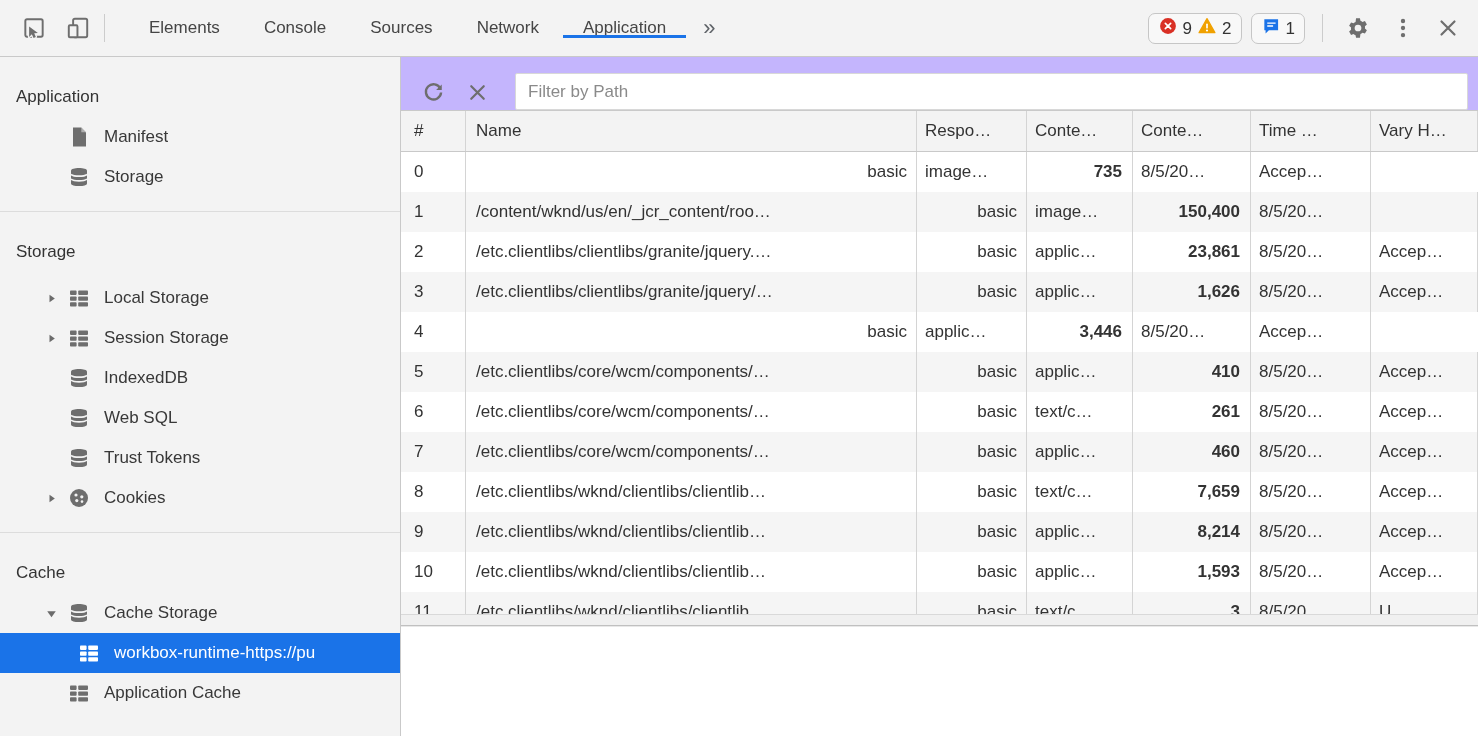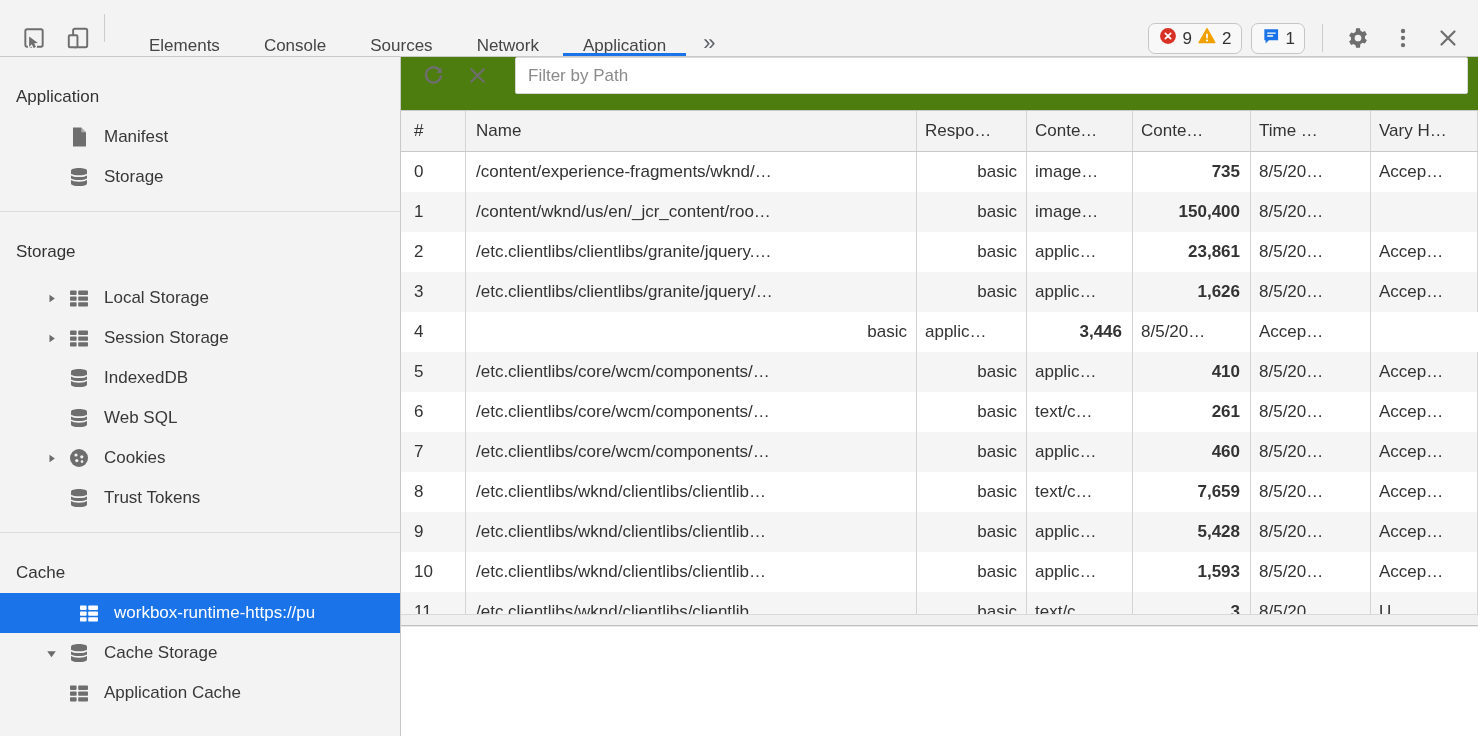--- a/index.html
+++ b/index.html
@@ -9,21 +9,21 @@
     font-family:"Liberation Sans", sans-serif;
     background:#fff; color:#333;
     -webkit-font-smoothing:antialiased;
   }
   .devtools { display:flex; flex-direction:column; width:1478px; height:736px; }
 
   
   .top-toolbar {
     height:57px; flex:0 0 57px; background:#f3f3f3;
     border-bottom:1px solid #c9c9c9;
-    display:flex; align-items:flex-end;
+    display:flex; align-items:center;
   }
   .tb-icons { display:flex; align-items:center; padding-left:16px; gap:8px; }
   .icon-btn {
     width:36px; height:36px; display:flex; align-items:center; justify-content:center;
     color:#6e6e6e; background:none; border:none; padding:0;
   }
   .icon-btn svg { width:26px; height:26px; }
   .vsep { width:1px; height:28px; background:#ccc; align-self:center; margin:0 8px; }
   .tabs { display:flex; align-items:stretch; margin-left:14px; }
   .tab {
@@ -64,22 +64,22 @@
   .tree-icon { width:24px; height:24px; color:#6e6e6e; margin-right:13px; display:flex; flex:0 0 24px; }
   .tree-icon svg { width:24px; height:24px; }
   .tree-label { white-space:nowrap; overflow:hidden; }
   .tree-item.level2 { padding-left:52px; }
   .tree-item.selected { background:#1a73e8; color:#fff; }
   .tree-item.selected .tree-icon { color:#fff; }
 
   
   .main { flex:1; display:flex; flex-direction:column; min-width:0; background:#fff; }
   .filter-bar {
-    height:54px; flex:0 0 54px; background:#4d7c0f; border-bottom:1px solid #c9c9c9;
-    display:flex; align-items:flex-start; padding:0 10px 0 14px; gap:8px;
+    height:54px; flex:0 0 54px; background:#c4b5fd; border-bottom:1px solid #c9c9c9;
+    display:flex; align-items:flex-end; padding:0 10px 0 14px; gap:8px;
   }
   .filter-bar .icon-btn svg { width:25px; height:25px; }
   .filter-input {
     flex:1; height:37px; border:1px solid #d8d8d8; border-radius:2px;
     background:#fff; font-size:17px; padding:0 12px; color:#333; margin-left:12px;
     font-family:"Liberation Sans", sans-serif; outline:none;
   }
   .filter-input::placeholder { color:#8a8a8a; }
 
   .grid-header {
@@ -287,86 +287,86 @@
             <span class="tree-icon">
               <svg viewBox="0 0 24 24" fill="currentColor">
                 <path d="M4 5.6C4 3.9 7.6 2.9 12 2.9s8 1 8 2.7v12.8c0 1.7-3.6 2.7-8 2.7s-8-1-8-2.7z"></path>
                 <path d="M4 9.5c1.6 1.1 4.6 1.7 8 1.7s6.4-.6 8-1.7" stroke="#f3f3f3" stroke-width="1.7" fill="none"></path>
                 <path d="M4 14.1c1.6 1.1 4.6 1.7 8 1.7s6.4-.6 8-1.7" stroke="#f3f3f3" stroke-width="1.7" fill="none"></path>
               </svg>
             </span>
             <span class="tree-label">Web SQL</span>
           </div>
           <div class="tree-item">
+            <span class="expander hidden">
+              <svg viewBox="0 0 24 24">
+                <path d="M9.5 7.2 16.2 12 9.5 16.8Z" fill="#6b6b6b"></path>
+              </svg>
+            </span>
+            <span class="tree-icon">
+              <svg viewBox="0 0 24 24" fill="currentColor">
+                <path d="M4 5.6C4 3.9 7.6 2.9 12 2.9s8 1 8 2.7v12.8c0 1.7-3.6 2.7-8 2.7s-8-1-8-2.7z"></path>
+                <path d="M4 9.5c1.6 1.1 4.6 1.7 8 1.7s6.4-.6 8-1.7" stroke="#f3f3f3" stroke-width="1.7" fill="none"></path>
+                <path d="M4 14.1c1.6 1.1 4.6 1.7 8 1.7s6.4-.6 8-1.7" stroke="#f3f3f3" stroke-width="1.7" fill="none"></path>
+              </svg>
+            </span>
+            <span class="tree-label">Trust Tokens</span>
+          </div>
+          <div class="tree-item">
             <span class="expander">
               <svg viewBox="0 0 24 24">
                 <path d="M9.5 7.2 16.2 12 9.5 16.8Z" fill="#6b6b6b"></path>
               </svg>
             </span>
             <span class="tree-icon">
               <svg viewBox="0 0 24 24">
                 <circle cx="12" cy="12" r="9" fill="currentColor"></circle>
                 <circle cx="9" cy="9" r="1.6" fill="#f3f3f3"></circle>
                 <circle cx="14.8" cy="10.8" r="1.6" fill="#f3f3f3"></circle>
                 <circle cx="9.8" cy="14.6" r="1.6" fill="#f3f3f3"></circle>
                 <circle cx="15" cy="15.6" r="1.3" fill="#f3f3f3"></circle>
               </svg>
             </span>
             <span class="tree-label">Cookies</span>
           </div>
-          <div class="tree-item">
-            <span class="expander hidden">
-              <svg viewBox="0 0 24 24">
-                <path d="M9.5 7.2 16.2 12 9.5 16.8Z" fill="#6b6b6b"></path>
+        </div>
+        <div class="side-section">
+          <div class="section-title">Cache</div>
+          <div class="tree-item">
+            <span class="expander">
+              <svg viewBox="0 0 24 24">
+                <path d="M6.6 9.3h10.8L12 16.6Z" fill="#6b6b6b"></path>
               </svg>
             </span>
             <span class="tree-icon">
               <svg viewBox="0 0 24 24" fill="currentColor">
                 <path d="M4 5.6C4 3.9 7.6 2.9 12 2.9s8 1 8 2.7v12.8c0 1.7-3.6 2.7-8 2.7s-8-1-8-2.7z"></path>
                 <path d="M4 9.5c1.6 1.1 4.6 1.7 8 1.7s6.4-.6 8-1.7" stroke="#f3f3f3" stroke-width="1.7" fill="none"></path>
                 <path d="M4 14.1c1.6 1.1 4.6 1.7 8 1.7s6.4-.6 8-1.7" stroke="#f3f3f3" stroke-width="1.7" fill="none"></path>
               </svg>
             </span>
-            <span class="tree-label">Trust Tokens</span>
-          </div>
-        </div>
-        <div class="side-section">
-          <div class="section-title">Cache</div>
+            <span class="tree-label">Cache Storage</span>
+          </div>
           <div class="tree-item level2 selected">
             <span class="expander hidden">
               <svg viewBox="0 0 24 24">
                 <path d="M9.5 7.2 16.2 12 9.5 16.8Z" fill="#6b6b6b"></path>
               </svg>
             </span>
             <span class="tree-icon">
               <svg viewBox="0 0 24 24" fill="currentColor">
                 <rect x="3" y="4.6" width="6.6" height="4.3" rx="0.8"></rect>
                 <rect x="11.2" y="4.6" width="9.8" height="4.3" rx="0.8"></rect>
                 <rect x="3" y="10.4" width="6.6" height="4.3" rx="0.8"></rect>
                 <rect x="11.2" y="10.4" width="9.8" height="4.3" rx="0.8"></rect>
                 <rect x="3" y="16.2" width="6.6" height="4.3" rx="0.8"></rect>
                 <rect x="11.2" y="16.2" width="9.8" height="4.3" rx="0.8"></rect>
               </svg>
             </span>
             <span class="tree-label">workbox-runtime-https://pu</span>
-          </div>
-          <div class="tree-item">
-            <span class="expander">
-              <svg viewBox="0 0 24 24">
-                <path d="M6.6 9.3h10.8L12 16.6Z" fill="#6b6b6b"></path>
-              </svg>
-            </span>
-            <span class="tree-icon">
-              <svg viewBox="0 0 24 24" fill="currentColor">
-                <path d="M4 5.6C4 3.9 7.6 2.9 12 2.9s8 1 8 2.7v12.8c0 1.7-3.6 2.7-8 2.7s-8-1-8-2.7z"></path>
-                <path d="M4 9.5c1.6 1.1 4.6 1.7 8 1.7s6.4-.6 8-1.7" stroke="#f3f3f3" stroke-width="1.7" fill="none"></path>
-                <path d="M4 14.1c1.6 1.1 4.6 1.7 8 1.7s6.4-.6 8-1.7" stroke="#f3f3f3" stroke-width="1.7" fill="none"></path>
-              </svg>
-            </span>
-            <span class="tree-label">Cache Storage</span>
           </div>
           <div class="tree-item">
             <span class="expander hidden">
               <svg viewBox="0 0 24 24">
                 <path d="M9.5 7.2 16.2 12 9.5 16.8Z" fill="#6b6b6b"></path>
               </svg>
             </span>
             <span class="tree-icon">
               <svg viewBox="0 0 24 24" fill="currentColor">
                 <rect x="3" y="4.6" width="6.6" height="4.3" rx="0.8"></rect>
@@ -405,21 +405,20 @@
             <div class="hcell c-resp">Respo…</div>
             <div class="hcell c-ctype">Conte…</div>
             <div class="hcell c-clen">Conte…</div>
             <div class="hcell c-time">Time …</div>
             <div class="hcell c-vary">Vary H…</div>
           </div>
         </div>
       <div class="grid-body" id="grid-body">
           <div class="grid-row">
             <div class="cell c-num">0</div>
-            <div class="cell c-name">/content/experience-fragments/wknd/…</div>
             <div class="cell c-resp">basic</div>
             <div class="cell c-ctype">image…</div>
             <div class="cell c-clen">735</div>
             <div class="cell c-time">8/5/20…</div>
             <div class="cell c-vary">Accep…</div>
           </div>
           <div class="grid-row">
             <div class="cell c-num">1</div>
             <div class="cell c-name">/content/wknd/us/en/_jcr_content/roo…</div>
             <div class="cell c-resp">basic</div>
@@ -488,21 +487,21 @@
             <div class="cell c-ctype">text/c…</div>
             <div class="cell c-clen">7,659</div>
             <div class="cell c-time">8/5/20…</div>
             <div class="cell c-vary">Accep…</div>
           </div>
           <div class="grid-row">
             <div class="cell c-num">9</div>
             <div class="cell c-name">/etc.clientlibs/wknd/clientlibs/clientlib…</div>
             <div class="cell c-resp">basic</div>
             <div class="cell c-ctype">applic…</div>
-            <div class="cell c-clen">5,428</div>
+            <div class="cell c-clen">8,214</div>
             <div class="cell c-time">8/5/20…</div>
             <div class="cell c-vary">Accep…</div>
           </div>
           <div class="grid-row">
             <div class="cell c-num">10</div>
             <div class="cell c-name">/etc.clientlibs/wknd/clientlibs/clientlib…</div>
             <div class="cell c-resp">basic</div>
             <div class="cell c-ctype">applic…</div>
             <div class="cell c-clen">1,593</div>
             <div class="cell c-time">8/5/20…</div>

